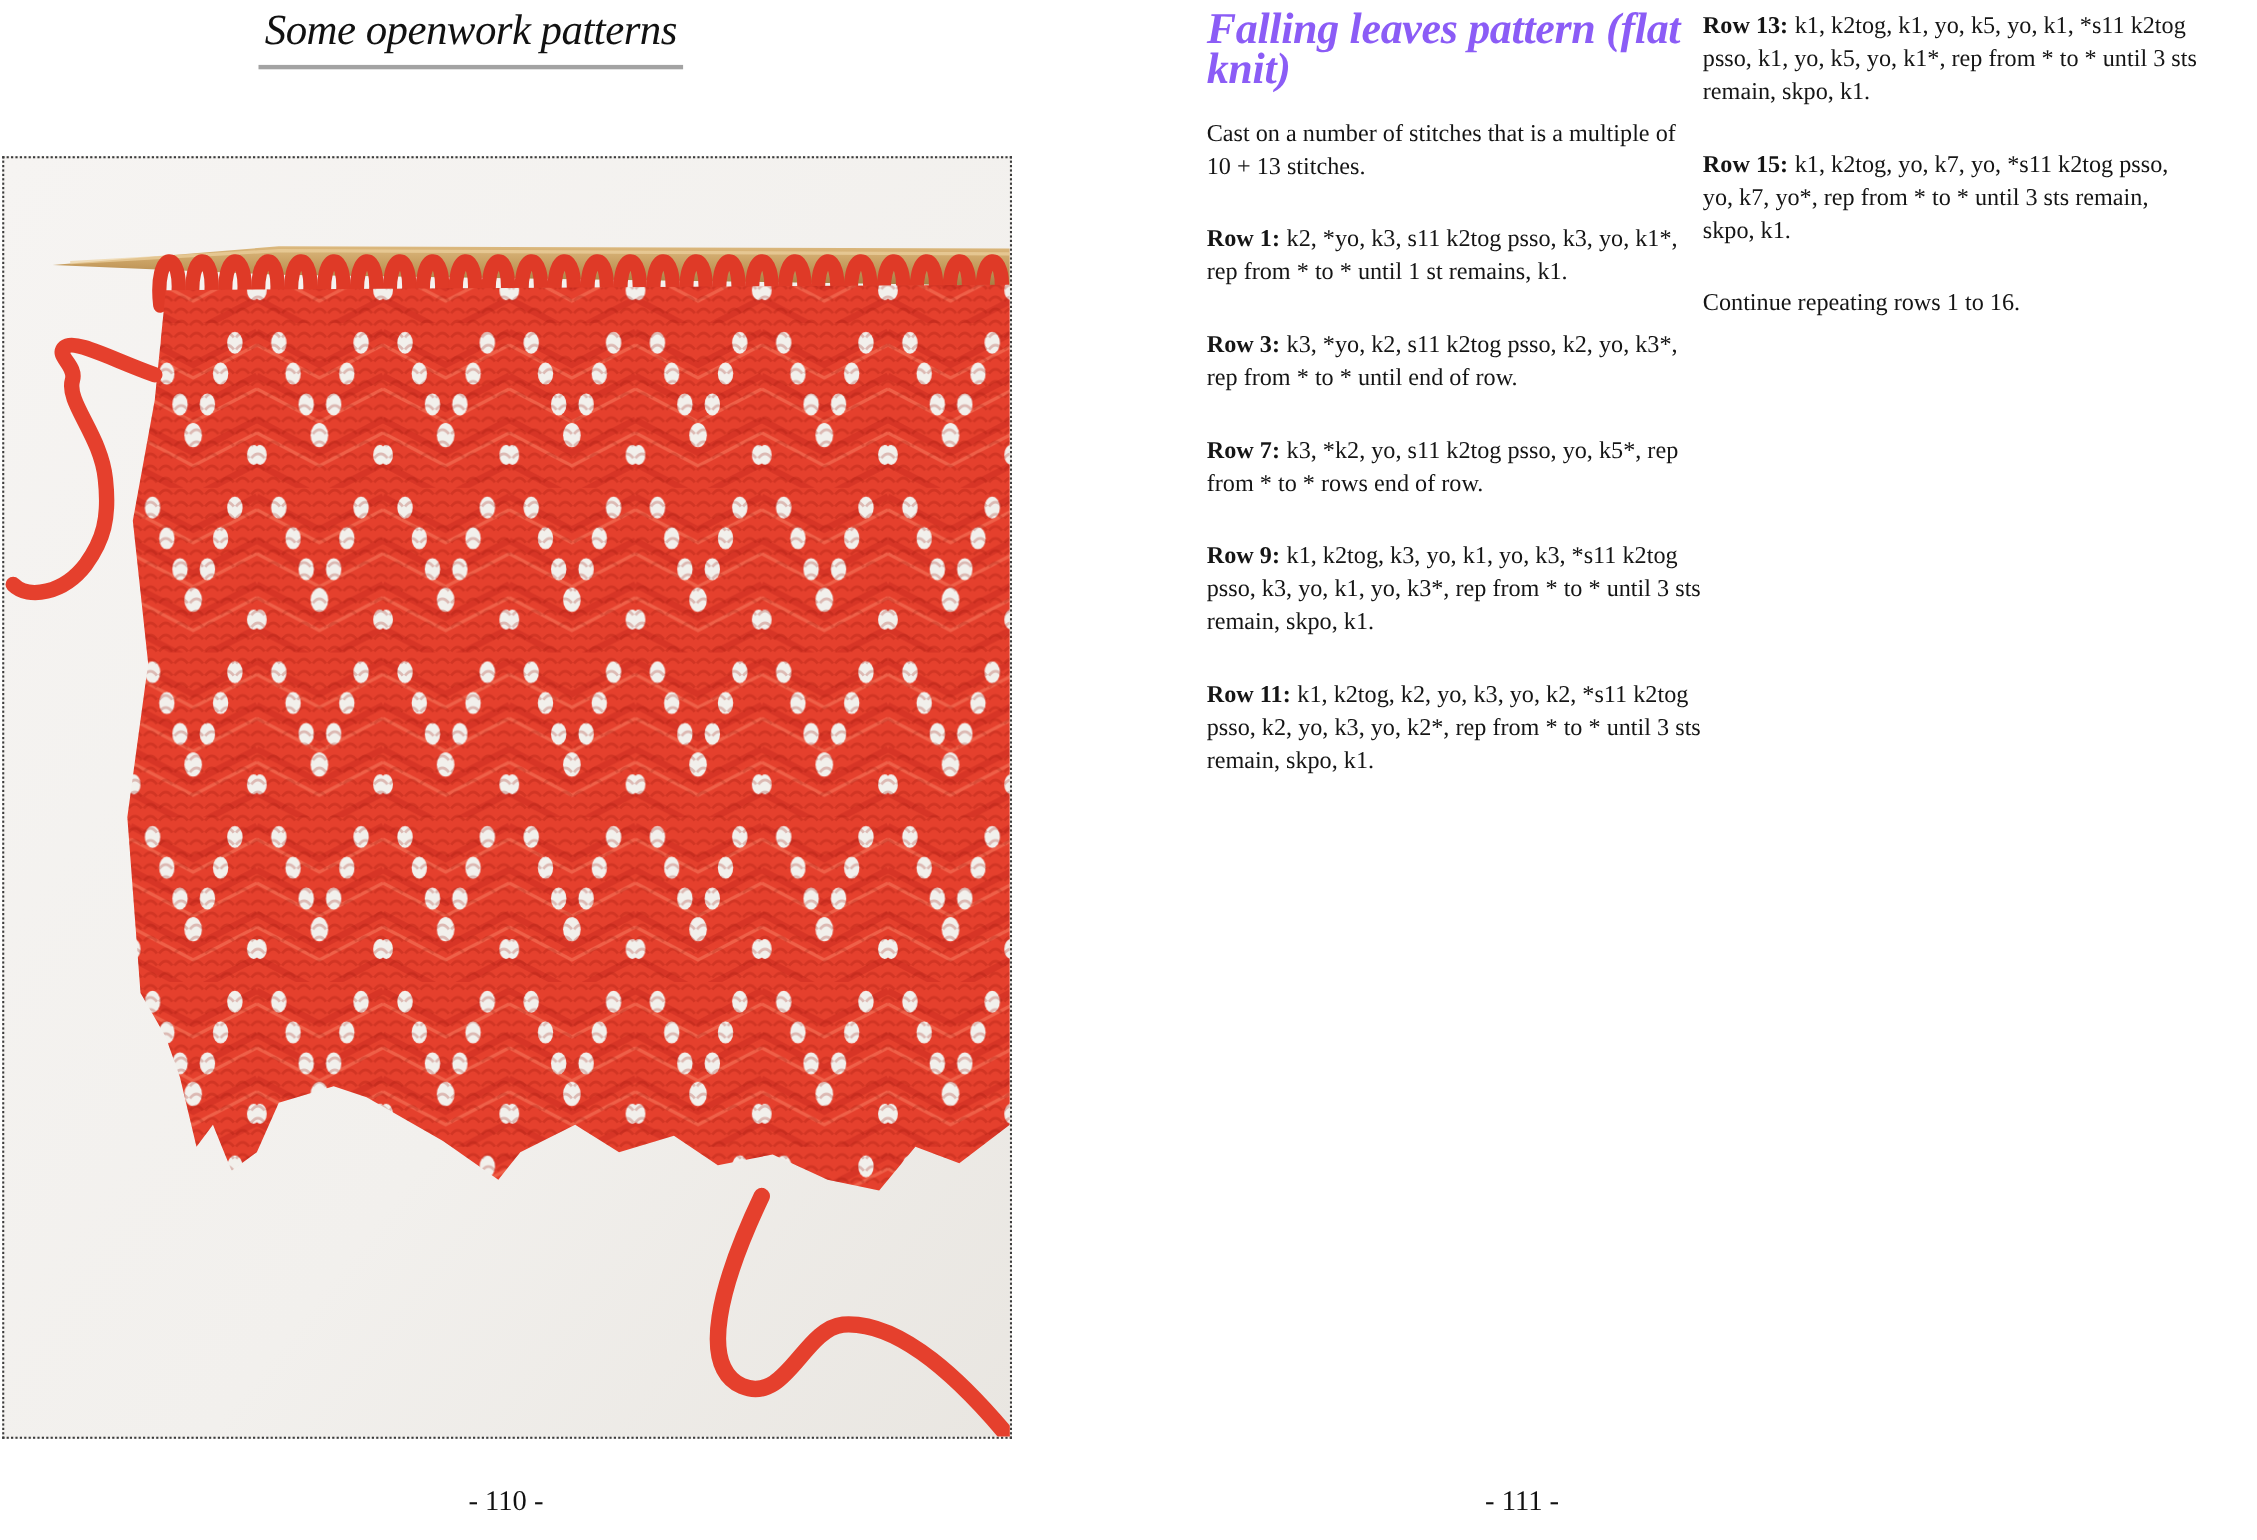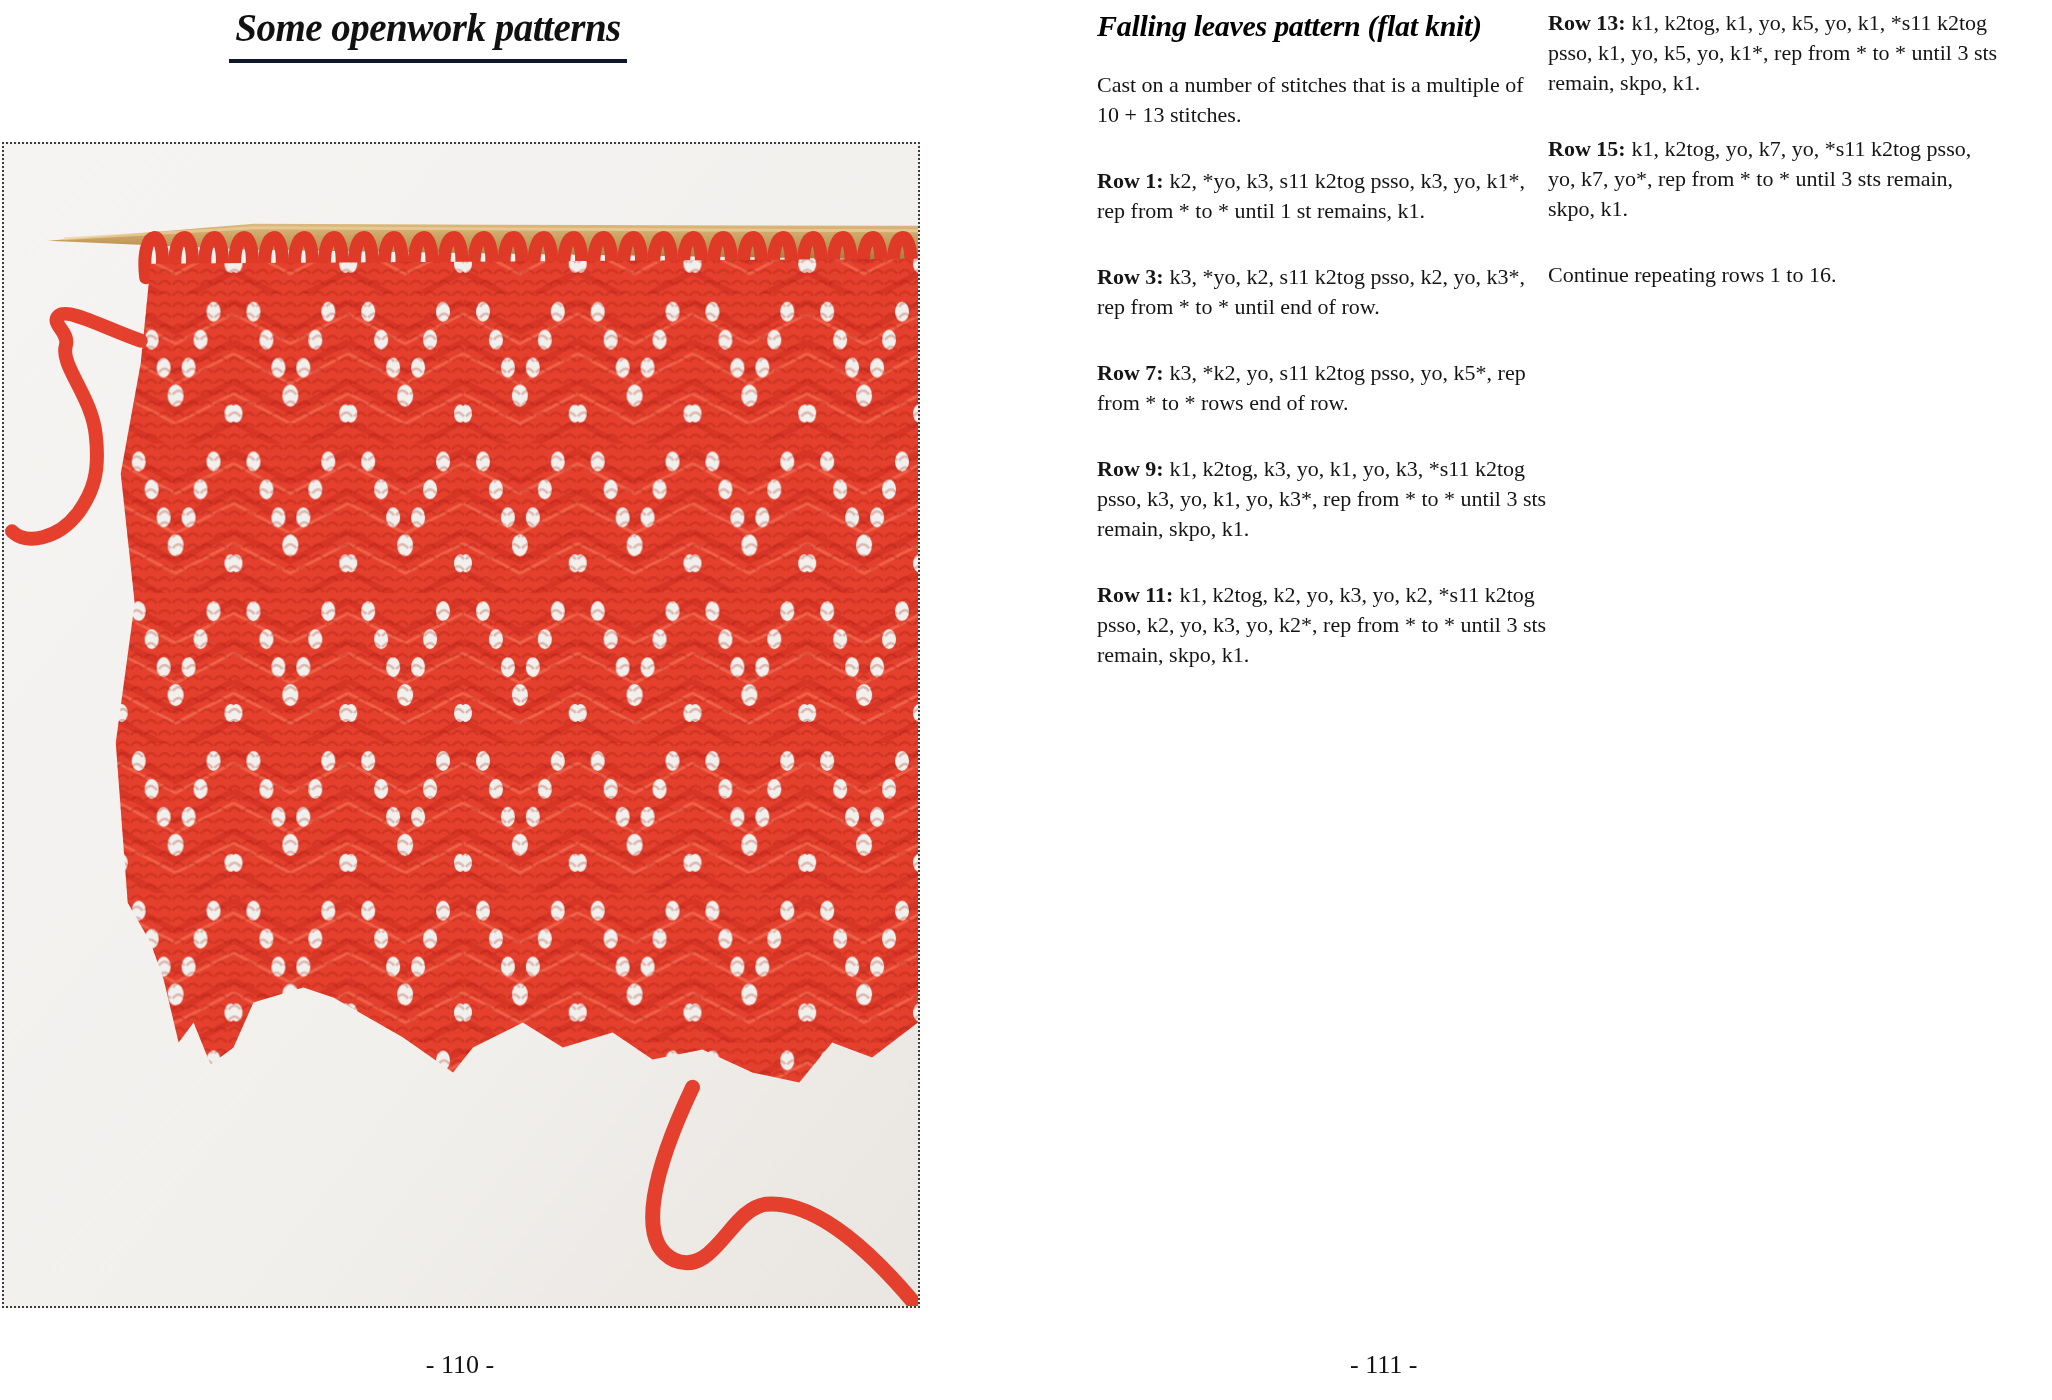--- a/index.html
+++ b/index.html
@@ -2,35 +2,35 @@
 <html><head>
 <meta charset="utf-8">
 <style>
   html,body { margin:0; padding:0; background:#ffffff; }
   .page {
     position:relative; width:2052px; height:1400px; background:#ffffff;
     font-family:"Liberation Serif", serif; color:#151515; overflow:hidden;
   }
   .title-wrap { position:absolute; left:0; top:6px; width:856px; text-align:center; }
   .title {
-    display:inline-block; font-style:italic; font-weight:bold; font-size:39px;
-    line-height:44px; color:#111; border-bottom:4px solid #0f172a; padding:0 6px 9px 6px;
+    display:inline-block; font-style:italic; font-weight:normal; font-size:39px;
+    line-height:44px; color:#111; border-bottom:4px solid #a3a3a3; padding:0 6px 9px 6px;
     letter-spacing:-0.5px;
   }
   .photo {
     position:absolute; left:2px; top:142px; width:918px; height:1166px;
     box-sizing:border-box; border:2px dotted #3c3c3c; background:#f3f1ee;
   }
   .photo svg { display:block; width:100%; height:100%; }
   .col { position:absolute; top:8px; font-size:22px; line-height:30px; }
   .col-1 { left:1097px; width:450px; }
   .col-2 { left:1548px; width:455px; }
   .heading {
-    font-size:30px; line-height:36px; font-style:italic; font-weight:bold;
-    color:#000000; margin:0 0 26px 0; letter-spacing:-0.3px;
+    font-size:40px; line-height:36px; font-style:italic; font-weight:bold;
+    color:#8b5cf6; margin:0 0 26px 0; letter-spacing:-0.3px;
   }
   p.para { margin:0 0 36px 0; }
   .row-label { font-weight:bold; margin-right:6px; }
   .row-label:empty { display:none; margin:0; }
   .pageno { position:absolute; top:1350px; font-size:26px; line-height:30px; color:#111;font-family:Liberation Serif, serif; }
   .pageno-left  { left:260px;  width:400px; text-align:center; }
   .pageno-right { left:1350px; width:400px; text-align:left; }
 </style>
 </head>
 <body>

